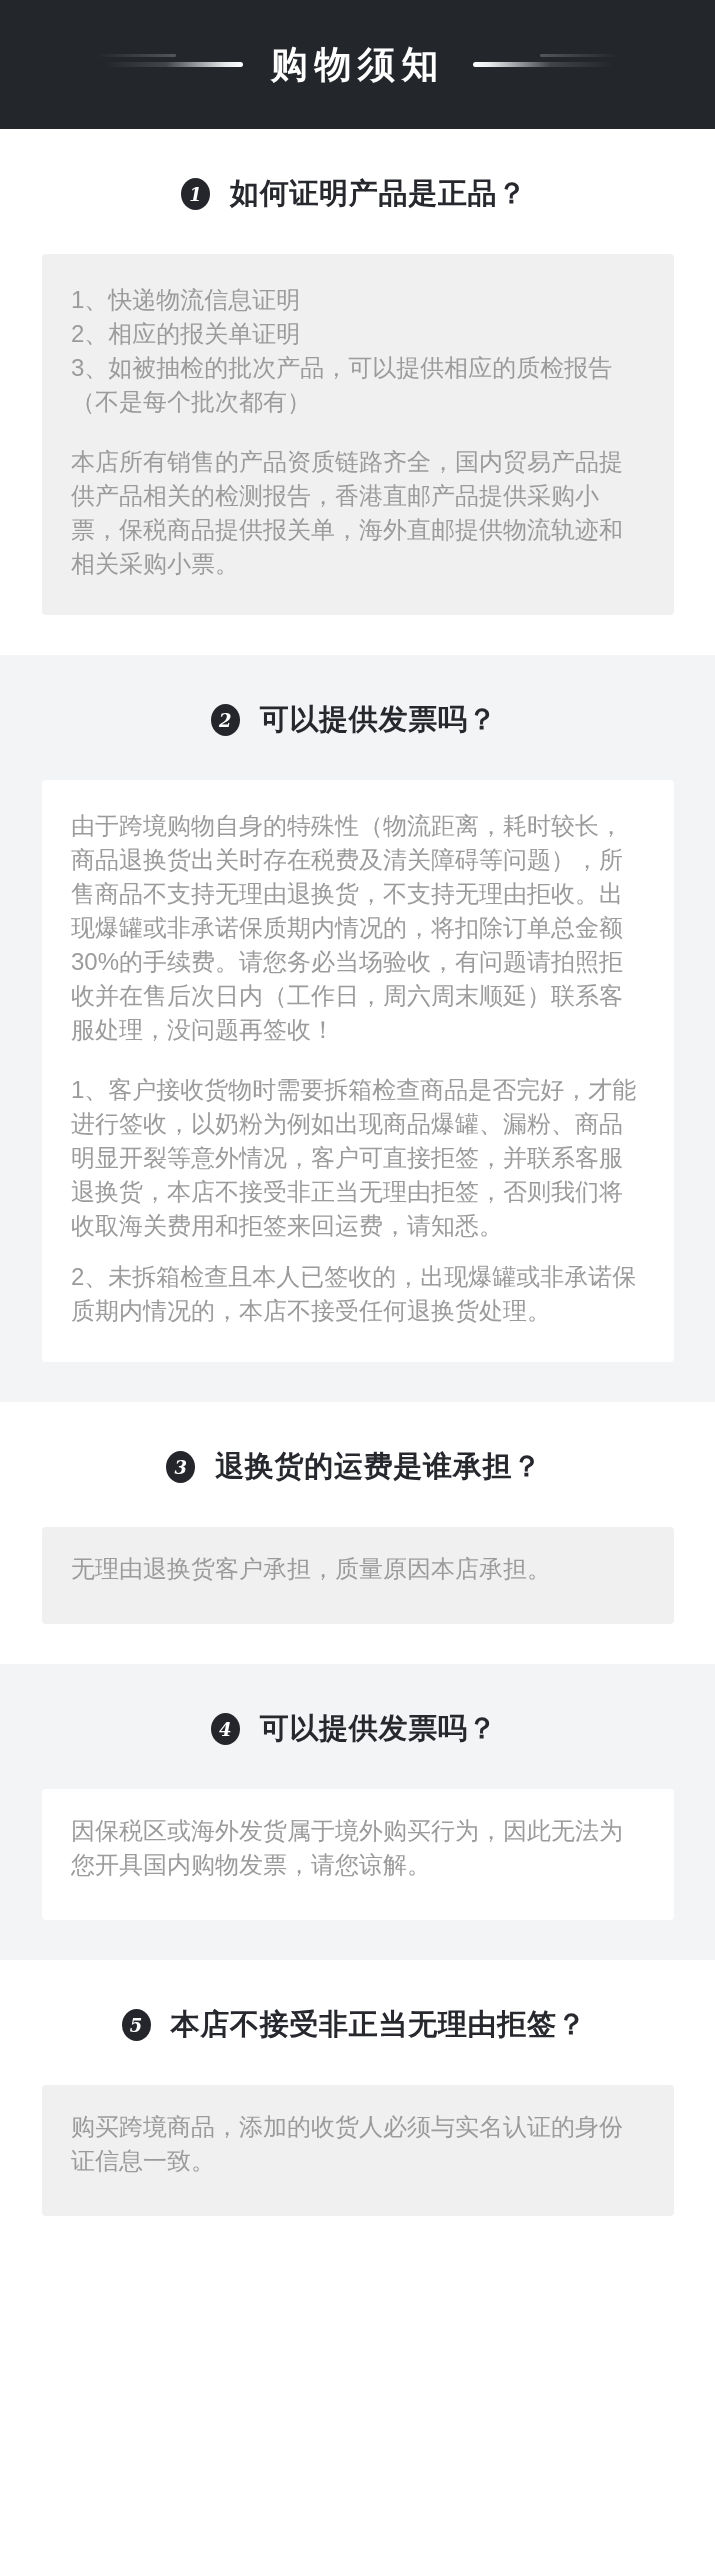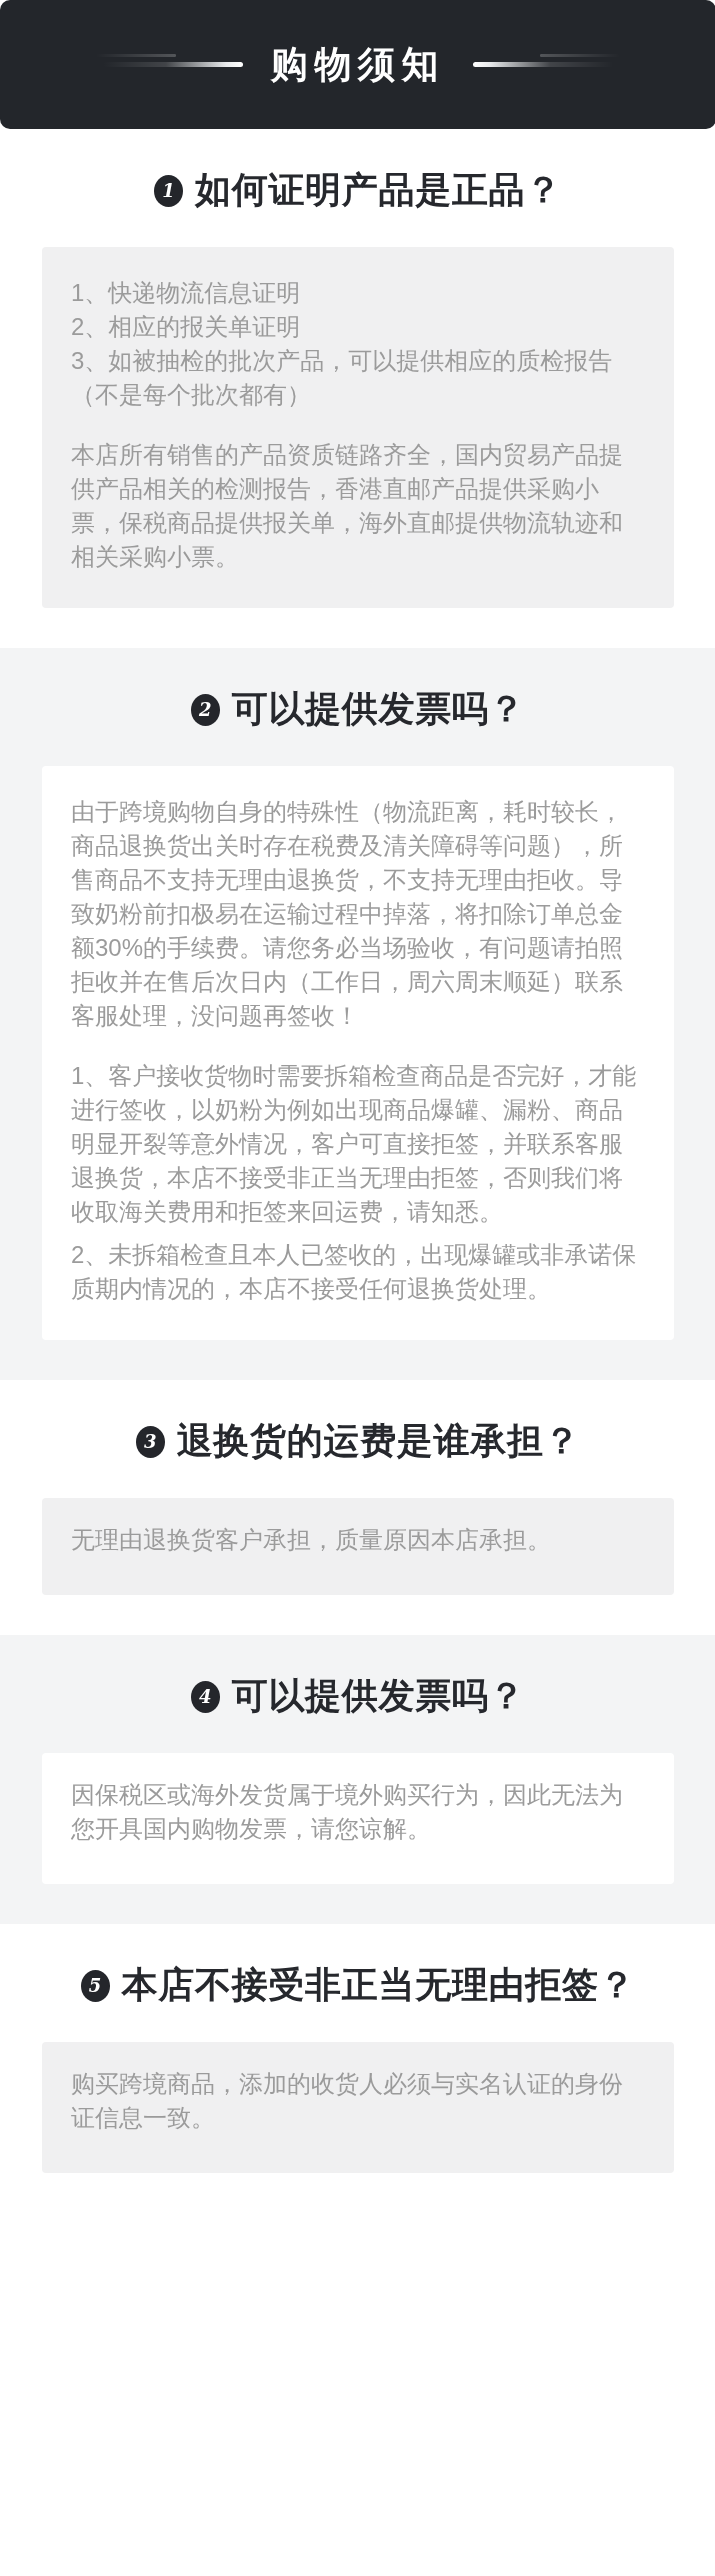--- a/index.html
+++ b/index.html
@@ -12,21 +12,20 @@
   }
 
   
   .hero {
     height: 129px;
     background: #23262b;
     display: flex;
     align-items: center;
     justify-content: center;
     gap: 28px;
-    border-radius: 10px;
   }
   .hero-title {
     margin: 0;
     color: #ffffff;
     font-size: 37px;
     font-weight: 900;
     letter-spacing: 6.6px;
     white-space: nowrap;
   }
   .decor {
@@ -69,43 +68,43 @@
     display: flex;
     align-items: center;
     justify-content: center;
     font-family: "DejaVu Serif", serif;
     font-style: italic;
     font-weight: bold;
     font-size: 18px;
     flex: 0 0 auto;
   }
   .sec-title {
-    margin: 0;
-    font-size: 36px;
+    margin: 8px;
+    font-size: 29px;
     font-weight: 900;
     color: #26282d;
     letter-spacing: 0.7px;
     white-space: nowrap;
     text-align: center;
   }
 
   
   .card {
     margin: 0 42px;
     border-radius: 4px;
     padding: 29px 29px 34px;
     font-size: 24px;
     line-height: 34px;
     color: #9b9b9b;
   }
   .card.gray-card  { background: #f0f0f1; }
   .card.white-card { background: #ffffff; }
   .card p { margin: 0; white-space: pre-line; }
   .card p.gap  { margin-top: 26px; }
-  .card p.item { margin-top: 9px; }
+  .card p.item { margin-top: 17px; }
   .card.single { padding: 25px 29px 38px; }
 </style>
 </head>
 <body>
 
 <div class="page">
 
   <header class="hero">
     <span class="decor decor-left"></span>
     <h1 class="hero-title">购物须知</h1>
@@ -125,21 +124,21 @@
       <p class="gap">本店所有销售的产品资质链路齐全，国内贸易产品提供产品相关的检测报告，香港直邮产品提供采购小票，保税商品提供报关单，海外直邮提供物流轨迹和相关采购小票。</p>
     </div>
   </section>
 
   <section class="sec on-gray">
     <div class="sec-head">
       <span class="badge">2</span>
       <h2 class="sec-title">可以提供发票吗？</h2>
     </div>
     <div class="card white-card">
-      <p>由于跨境购物自身的特殊性（物流距离，耗时较长，商品退换货出关时存在税费及清关障碍等问题），所售商品不支持无理由退换货，不支持无理由拒收。导致奶粉前扣极易在运输过程中掉落，将扣除订单总金额30%的手续费。请您务必当场验收，有问题请拍照拒收并在售后次日内（工作日，周六周末顺延）联系客服处理，没问题再签收！</p>
+      <p>由于跨境购物自身的特殊性（物流距离，耗时较长，商品退换货出关时存在税费及清关障碍等问题），所售商品不支持无理由退换货，不支持无理由拒收。出现爆罐或非承诺保质期内情况的，将扣除订单总金额30%的手续费。请您务必当场验收，有问题请拍照拒收并在售后次日内（工作日，周六周末顺延）联系客服处理，没问题再签收！</p>
       <p class="gap">1、客户接收货物时需要拆箱检查商品是否完好，才能进行签收，以奶粉为例如出现商品爆罐、漏粉、商品明显开裂等意外情况，客户可直接拒签，并联系客服退换货，本店不接受非正当无理由拒签，否则我们将收取海关费用和拒签来回运费，请知悉。</p>
       <p class="item">2、未拆箱检查且本人已签收的，出现爆罐或非承诺保质期内情况的，本店不接受任何退换货处理。</p>
     </div>
   </section>
 
   <section class="sec on-white">
     <div class="sec-head">
       <span class="badge">3</span>
       <h2 class="sec-title">退换货的运费是谁承担？</h2>
     </div>

